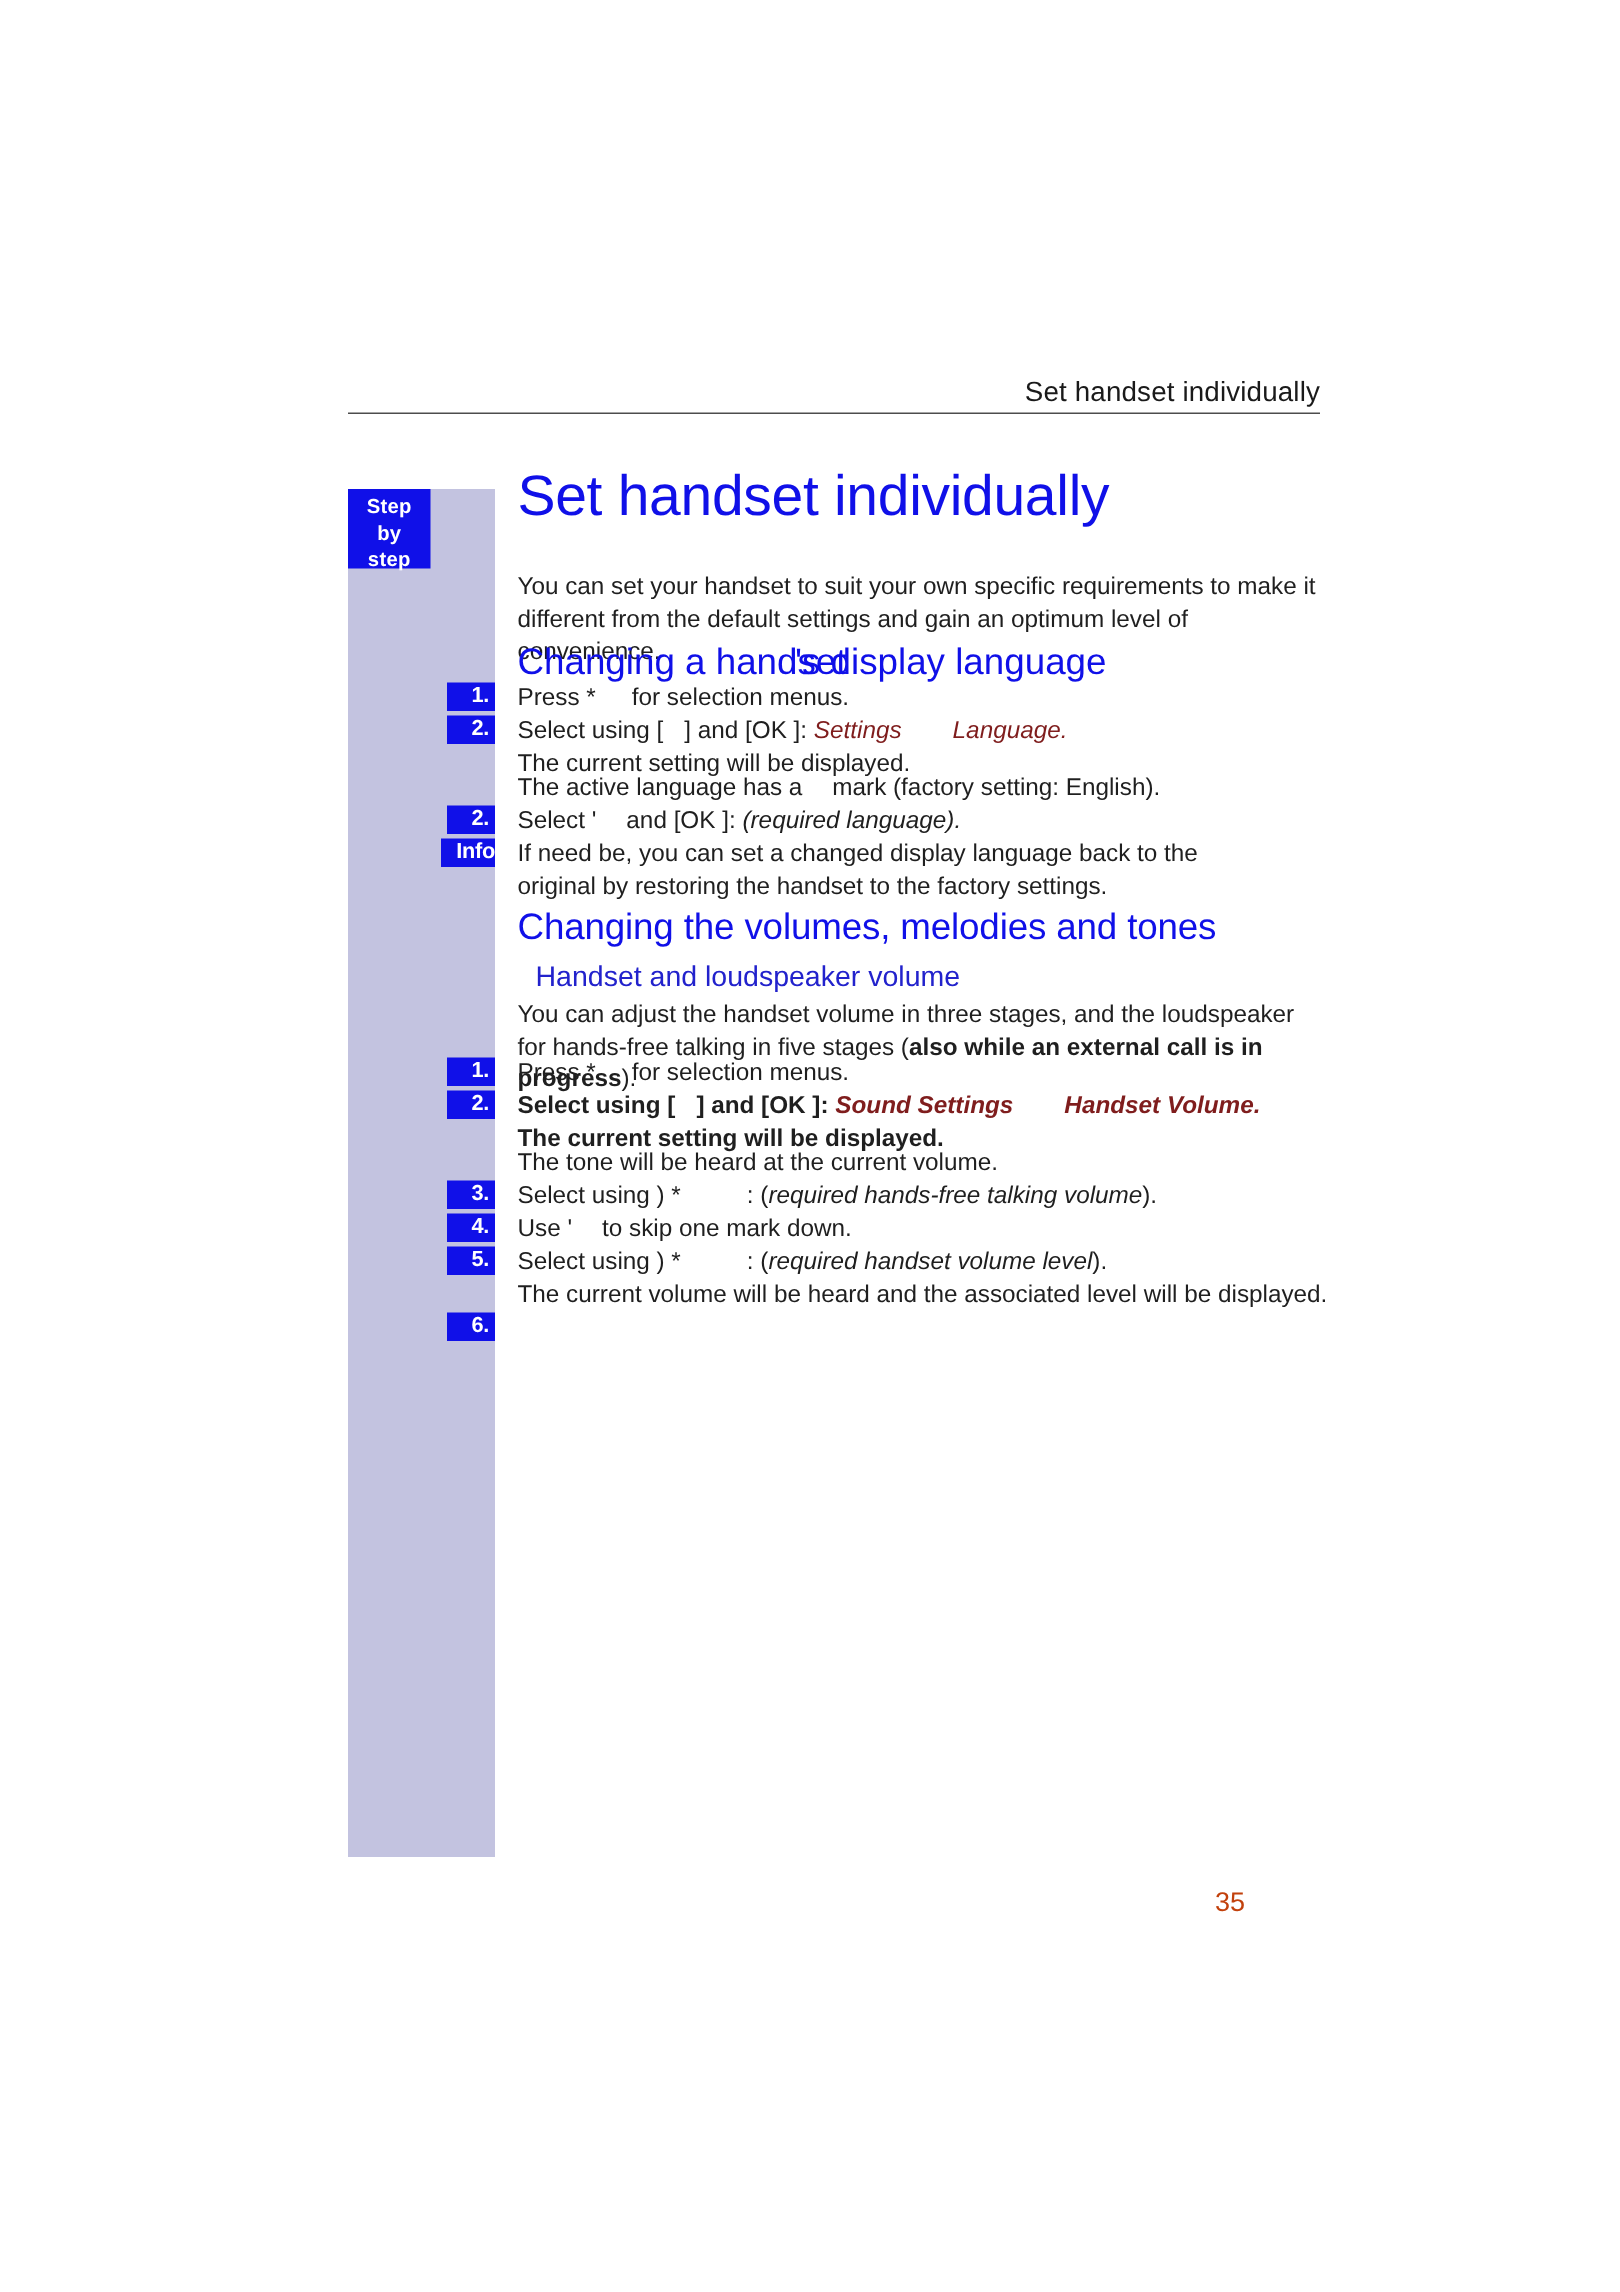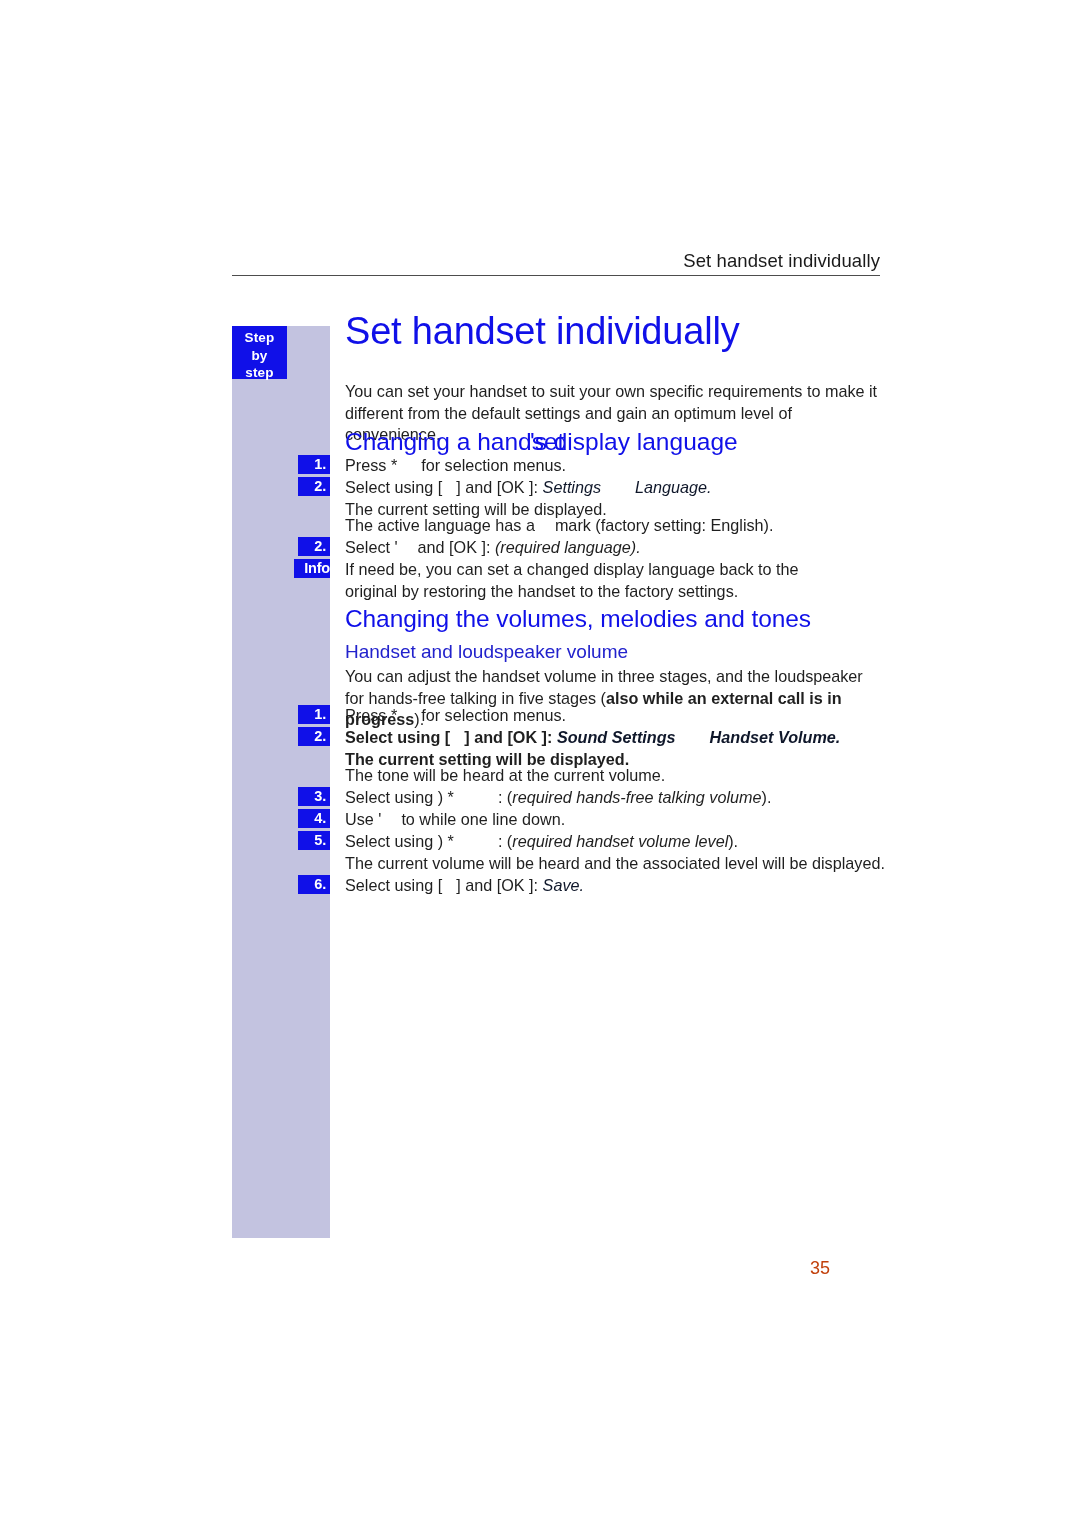--- a/index.html
+++ b/index.html
@@ -93,20 +93,21 @@
     white-space: nowrap;
     letter-spacing: -0.1px;
   }
 
   .h3 {
     position: absolute;
     font-size: 19px;
     color: #2222cc;
     font-weight: normal;
     white-space: nowrap;
+    margin-left: 12px;
   }
 
   
   .h2-overlap {
     position: absolute;
     top: 428px;
     left: 345px;
     white-space: nowrap;
   }
   .h2-overlap .piece-a,
@@ -124,21 +125,21 @@
     position: absolute;
     left: 345px;
     width: 540px;
     font-size: 16.2px;
     line-height: 21.5px;
     color: #1f1f1f;
   }
   .para.narrow { width: 500px; }
 
   .blue-it {
-    color: #0f172a;
+    color: #7f1d1d;
     font-style: italic;
   }
   .gapsym { display: inline-block; width: 24px; }
   .gapsym.sm { width: 14px; }
   .gapsym.md { width: 20px; }
   .gapsym.lg { width: 34px; }
   .gapsym.xl { width: 44px; }
   b { font-weight: bold; }
   i { font-style: italic; }
 
@@ -246,31 +247,27 @@
 
   <div class="para" style="top:765px;">The tone will be heard at the current volume.</div>
 
   <div class="badge" style="left:298px; top:787px;">3.</div>
   <div class="para" style="top:787px;">
     <span>Select using ) *</span><span class="gapsym xl"></span><span>: (</span><i>required hands-free talking volume</i><span>).</span>
   </div>
 
   <div class="badge" style="left:298px; top:809px;">4.</div>
   <div class="para" style="top:809px;">
-    <span>Use '</span><span class="gapsym md"></span><span>to while one line down.</span>
+    <span>Use '</span><span class="gapsym md"></span><span>to skip one mark down.</span>
   </div>
 
   <div class="badge" style="left:298px; top:831px;">5.</div>
   <div class="para" style="top:853px;">The current volume will be heard and the associated level will be displayed.</div>
 
   <div class="para" style="top:831px;">
     <span>Select using ) *</span><span class="gapsym xl"></span><span>: (</span><i>required handset volume level</i><span>).</span>
   </div>
 
   <div class="badge" style="left:298px; top:875px;">6.</div>
-  <div class="para" style="top:875px;">
-    <span>Select using [</span><span class="gapsym sm"></span><span>] and [OK ]:</span>
-    <span class="blue-it">Save</span><span class="blue-it">.</span>
-  </div>
 
   <div class="folio">35</div>
 
 </div>
 
 </body></html>

